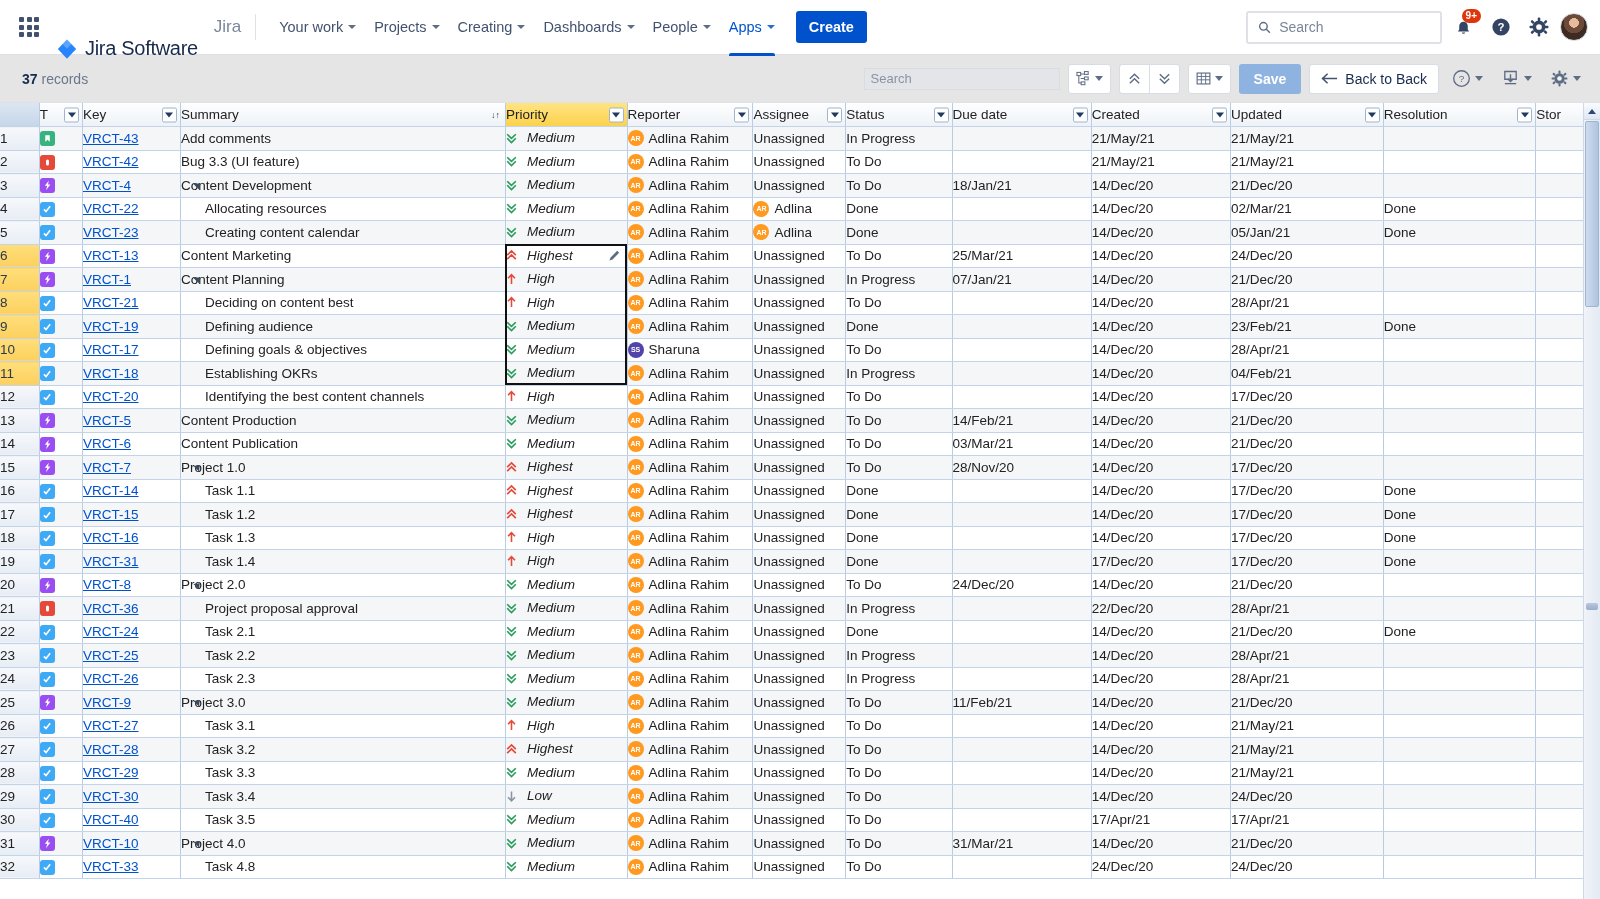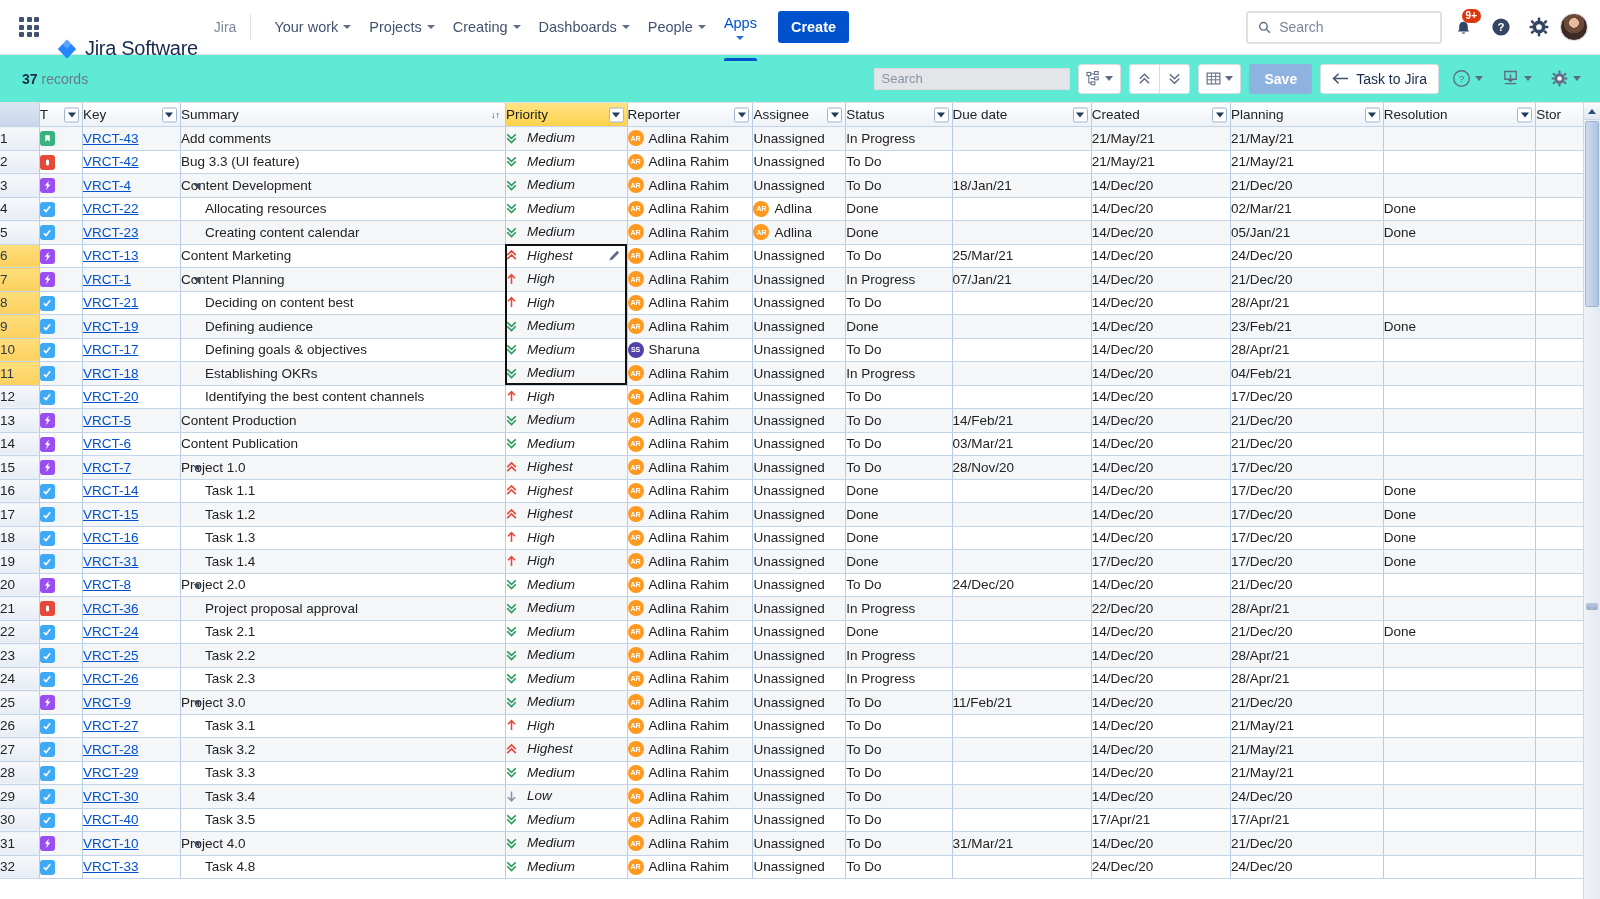--- a/index.html
+++ b/index.html
@@ -21,28 +21,28 @@
     grid-template-columns: repeat(3,1fr); grid-template-rows: repeat(3,1fr);
     gap: 2.5px; padding: 3px; cursor: pointer; flex: 0 0 auto;
   }
   .appswitch i { background: #42526e; border-radius: 1px; display: block; }
   .brand {
     display: flex; align-items: center; gap: 7px; margin-left: 14px;
     cursor: pointer; flex: 0 0 auto; margin-top: 43px;
   }
   .brand-logo { width: 22px; height: 22px; flex: 0 0 auto; }
   .brand-name { font-size: 20px; color: #172b4d; letter-spacing: -0.3px; white-space: nowrap; }
-  .proj-label { font-size: 14px; color: #7a869a; margin-left: 16px; flex: 0 0 auto; }
+  .proj-label { font-size: 17px; color: #7a869a; margin-left: 16px; flex: 0 0 auto; }
   .nav-div { width: 1px; height: 26px; background: #dfe1e6; margin: 0 14px; flex: 0 0 auto; }
   .navitem {
     font-size: 14.5px; color: #42526e; padding: 7px 9px; cursor: pointer;
     display: flex; align-items: center; gap: 5px; white-space: nowrap;
     position: relative; flex: 0 0 auto;
   }
-  .navitem.active { color: #0052cc; flex-direction: column; }
+  .navitem.active { color: #0052cc; }
   .navitem.active::after {
     content:''; position: absolute; left: 9px; right: 9px; bottom: -14px;
     height: 3px; background: #0052cc; border-radius: 2px 2px 0 0;
   }
   .caret { width: 0; height: 0; border-left: 4px solid transparent; border-right: 4px solid transparent;
            border-top: 4.5px solid currentColor; opacity: .85; }
   .createbtn {
     background: #0052cc; color: #fff; font-size: 14.5px; font-weight: bold;
     padding: 8px 13px; border-radius: 3px; margin-left: 12px; cursor: pointer;
     white-space: nowrap; flex: 0 0 auto;
@@ -69,21 +69,21 @@
     line-height: 12px; min-width: 18px; text-align: center;
   }
   .avatar-photo {
     width: 28px; height: 28px; border-radius: 50%; cursor: pointer; overflow: hidden;
     background: radial-gradient(circle at 50% 34%, #e8bb9a 0 22%, #6b4a3a 23% 48%, #3d2b23 49% 100%);
     border: 1px solid #d6dae2;
   }
 
   
   #toolbar {
-    height: 48px; background: #5eead4; border-bottom: 1px solid #dfe1e6;
+    height: 48px; background: #e5e5e5; border-bottom: 1px solid #dfe1e6;
     display: flex; align-items: center; padding: 0 14px 0 22px;
   }
   .records { font-size: 14px; color: #6b778c; }
   .records b { color: #172b4d; font-weight: bold; }
   .tb-right { margin-left: auto; display: flex; align-items: center; gap: 8px; }
   .tb-search {
     width: 196px; height: 22px; background: #e3e5e9; border: 1px solid #d9dce1;
     font-size: 13px; color: #8993a4; padding: 0 6px; display: flex; align-items: center;
     cursor: text;
   }
@@ -350,21 +350,21 @@
       </svg>
       <span class="cdark"></span>
     </div>
 
     <div class="tb-save">Save</div>
 
     <div class="tb-back">
       <svg width="17" height="13" viewBox="0 0 18 13">
         <path d="M7 1.5L1.6 6.5 7 11.5M1.6 6.5H17" fill="none" stroke="#42526e" stroke-width="1.6"></path>
       </svg>
-      <span>Task to Jira</span>
+      <span>Back to Back</span>
     </div>
 
     <div class="tb-icon-btn">
       <svg width="19" height="19" viewBox="0 0 20 20">
         <circle cx="10" cy="10" r="8.2" fill="none" stroke="#5e6c84" stroke-width="1.4"></circle>
         <text x="10" y="14.2" text-anchor="middle" font-size="10.5" fill="#5e6c84" font-family="Liberation Sans, sans-serif">?</text>
       </svg>
       <span class="cdark"></span>
     </div>
 
@@ -435,21 +435,21 @@
             </span></th>
           <th><span>Status</span><span class="hdr-arrow">
               <i></i>
             </span></th>
           <th><span>Due date</span><span class="hdr-arrow">
               <i></i>
             </span></th>
           <th><span>Created</span><span class="hdr-arrow">
               <i></i>
             </span></th>
-          <th><span>Planning</span><span class="hdr-arrow">
+          <th><span>Updated</span><span class="hdr-arrow">
               <i></i>
             </span></th>
           <th><span>Resolution</span><span class="hdr-arrow">
               <i></i>
             </span></th>
           <th><span>Stor</span></th>
         </tr>
     </thead>
     <tbody id="tbody">
         <tr>

